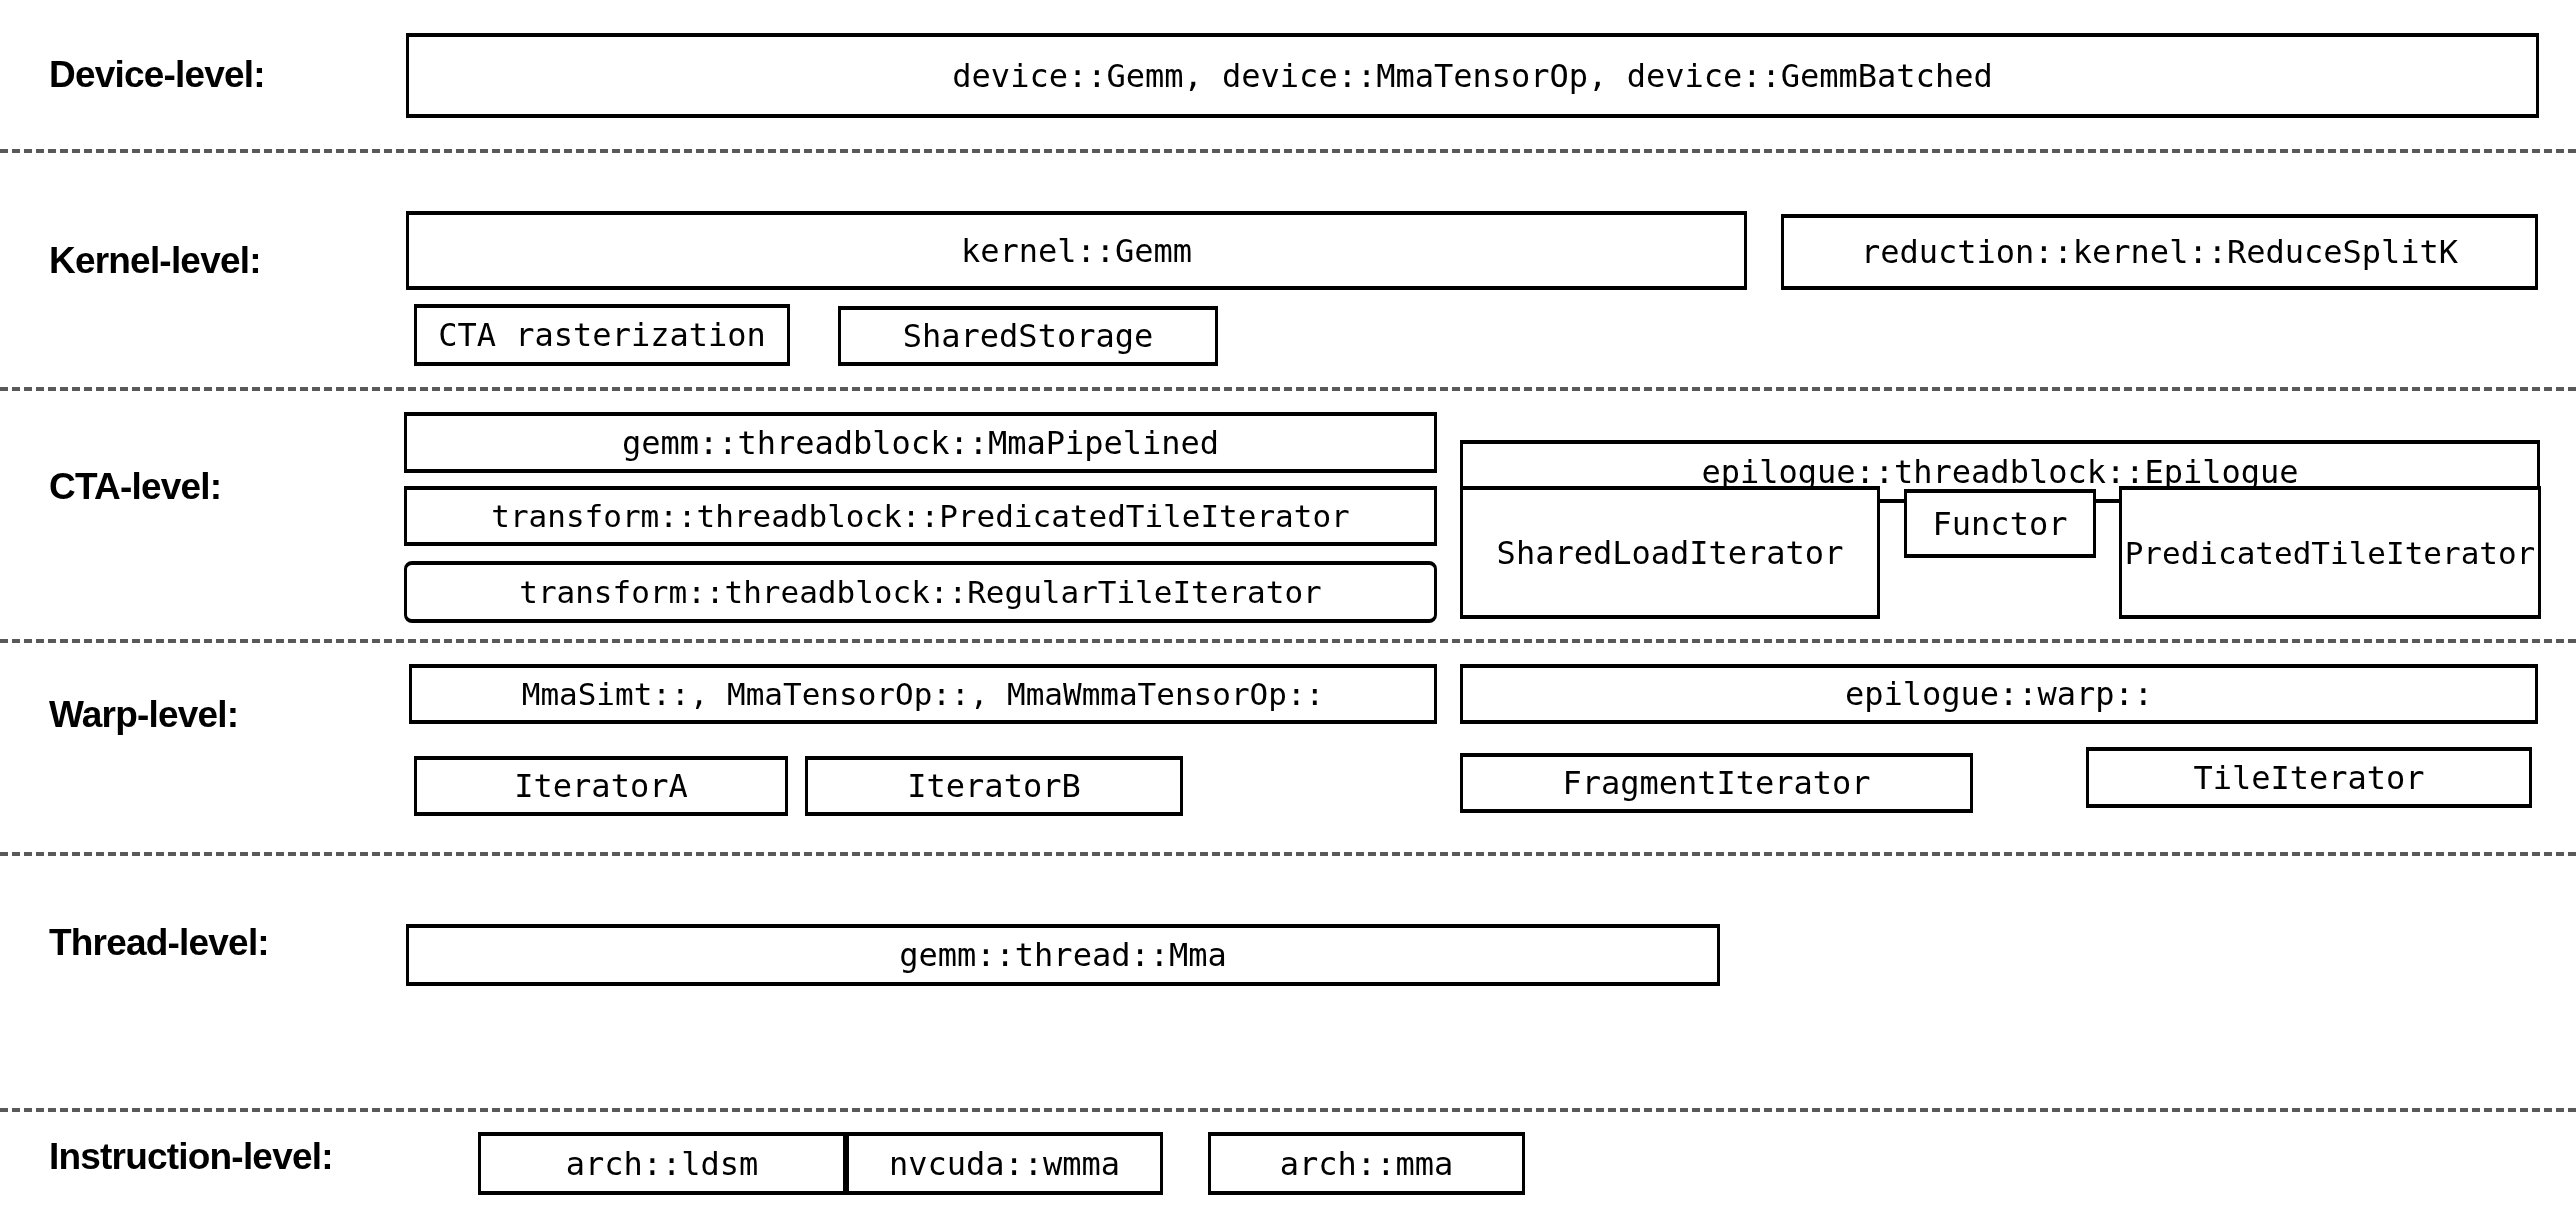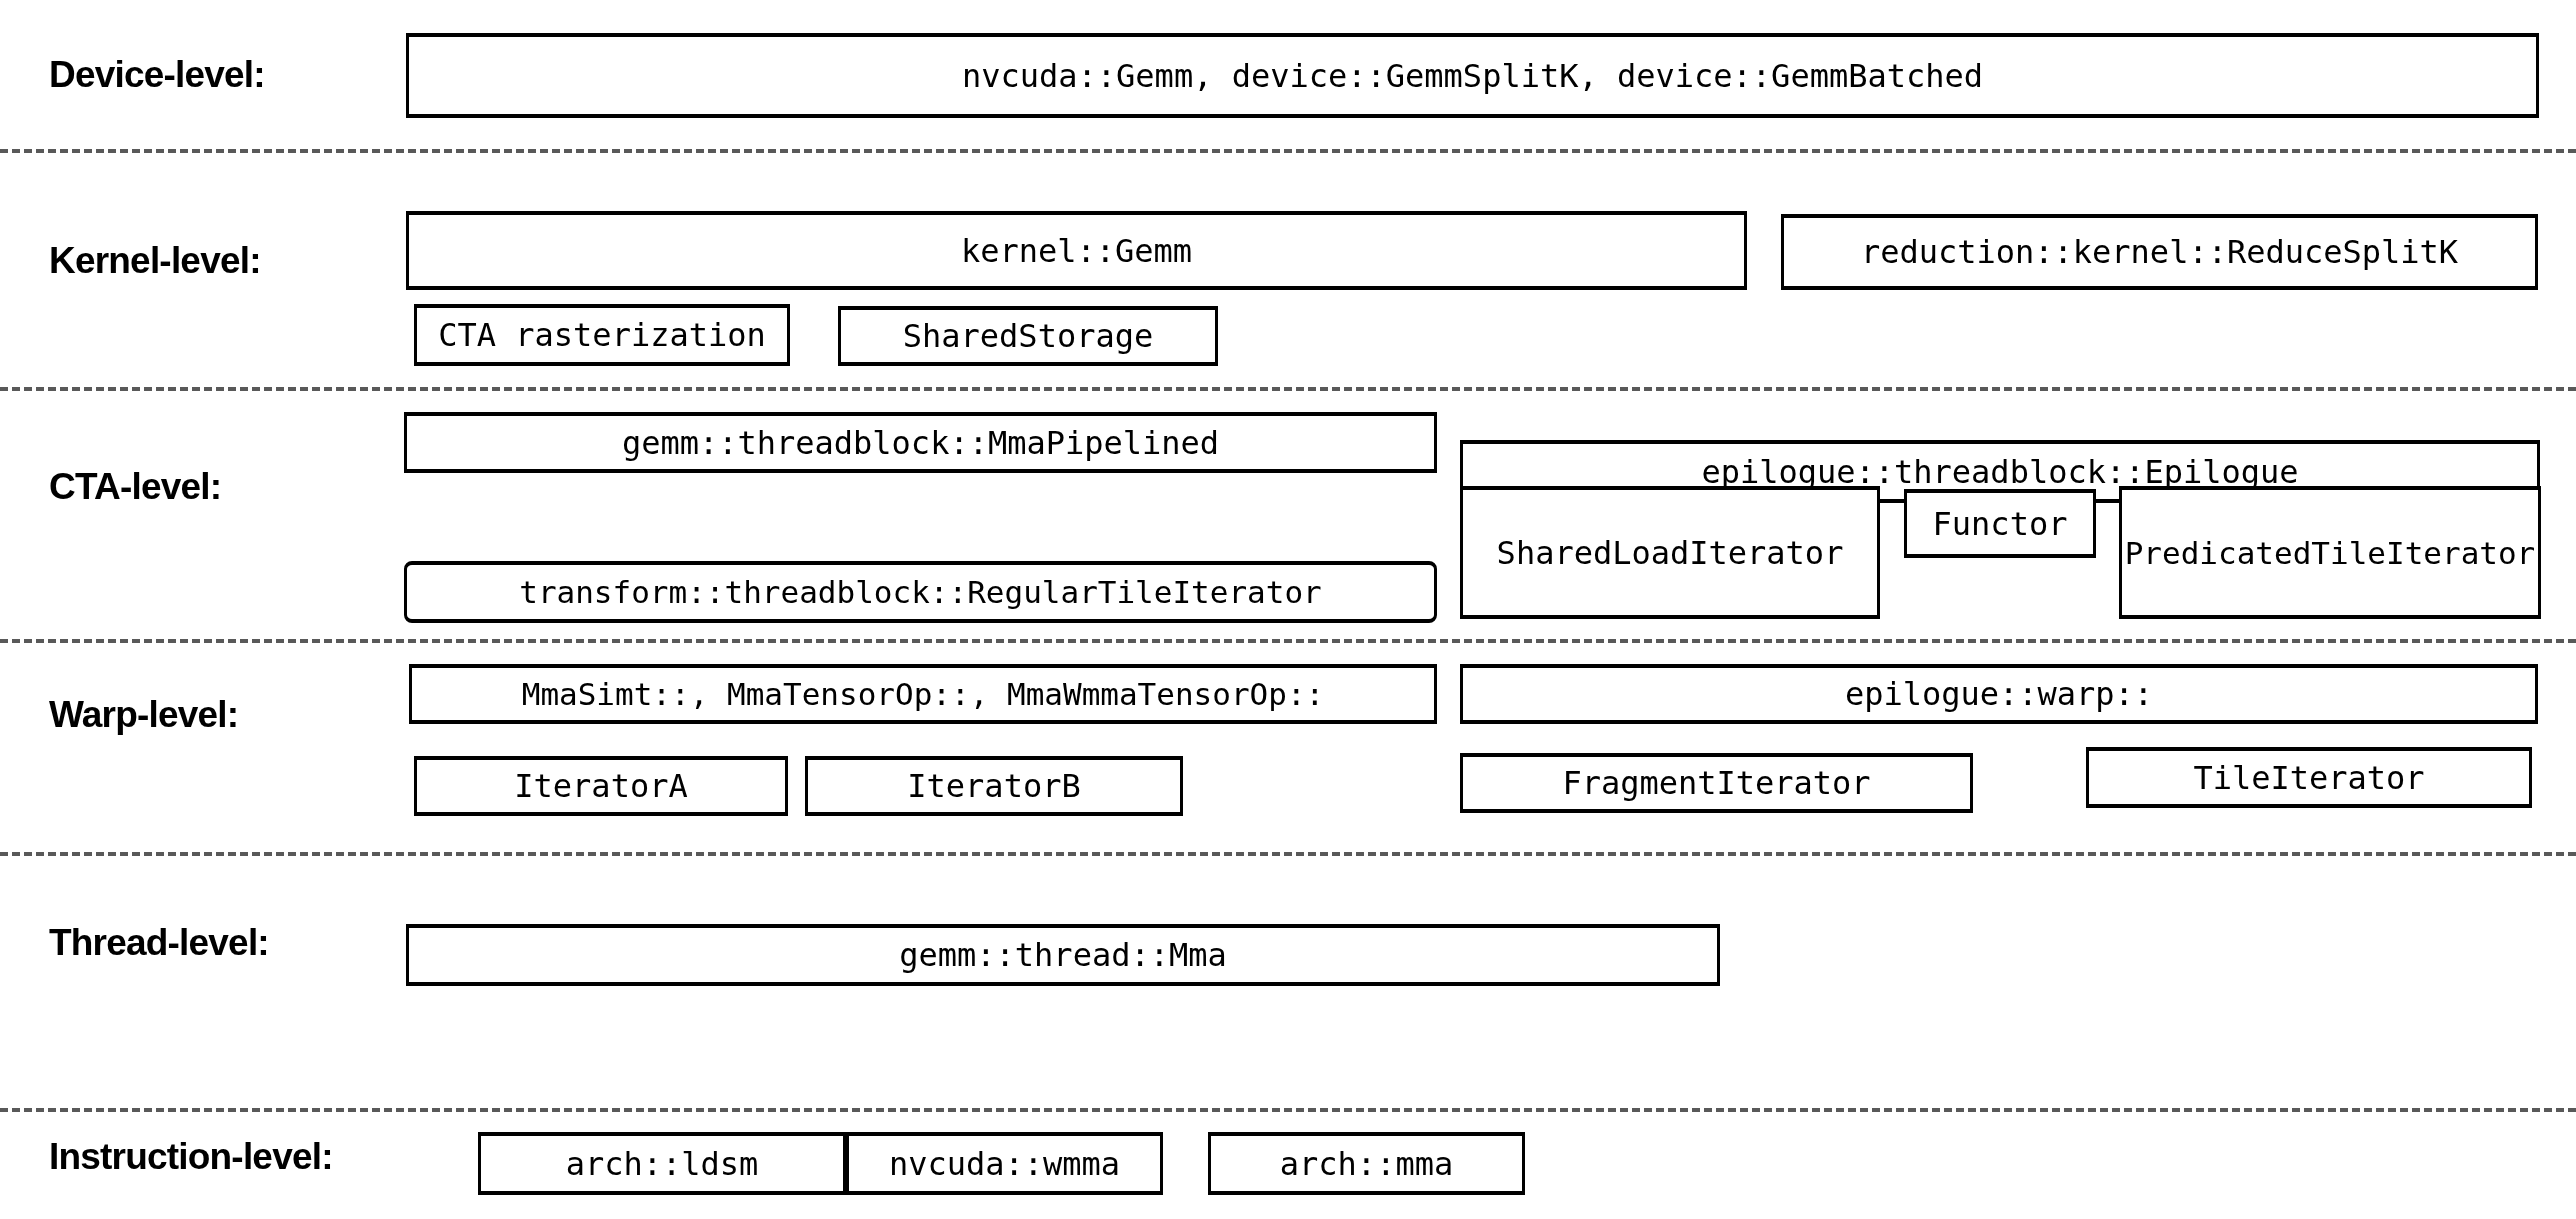--- a/index.html
+++ b/index.html
@@ -46,35 +46,36 @@
     height: 0;
     border-top: 4.6px dashed #595959;
   }
 </style>
 </head>
 <body>
 
 <div id="canvas">
 
   <div class="level-label" style="left:49px; top:54px;">Device-level:</div>
-  <div class="box" style="left:406px; top:33px; width:2133px; height:85px;">nvcuda::Gemm, device::GemmSplitK, device::GemmBatched</div>
+  <div class="box" style="left:406px; top:33px; width:2133px; height:85px;">device::Gemm, device::MmaTensorOp, device::GemmBatched</div>
 
   <div class="separator" style="top:149px;"></div>
 
   <div class="level-label" style="left:49px; top:240px;">Kernel-level:</div>
   <div class="box" style="left:406px; top:211px; width:1341px; height:79px;">kernel::Gemm</div>
   <div class="box" style="left:1781px; top:214px; width:757px; height:76px;">reduction::kernel::ReduceSplitK</div>
   <div class="box" style="left:414px; top:304px; width:376px; height:62px;">CTA rasterization</div>
   <div class="box" style="left:838px; top:306px; width:380px; height:60px;">SharedStorage</div>
 
   <div class="separator" style="top:387px;"></div>
 
   <div class="level-label" style="left:49px; top:466px;">CTA-level:</div>
   <div class="box" style="left:404px; top:412px; width:1033px; height:61px;">gemm::threadblock::MmaPipelined</div>
   <div class="box" style="left:1460px; top:412px; width:1080px; height:63px;margin-top:28px;">epilogue::threadblock::Epilogue</div>
+  <div class="box" style="left:404px; top:486px; width:1033px; height:60px; font-size:31px;">transform::threadblock::PredicatedTileIterator</div>
   <div class="box" style="left:404px; top:561px; width:1033px; height:62px; font-size:31px;border-radius:8px;">transform::threadblock::RegularTileIterator</div>
   <div class="box" style="left:1460px; top:486px; width:420px; height:133px;">SharedLoadIterator</div>
   <div class="box" style="left:1904px; top:489px; width:192px; height:69px;">Functor</div>
   <div class="box" style="left:2119px; top:486px; width:422px; height:133px; font-size:31px;">PredicatedTileIterator</div>
 
   <div class="separator" style="top:639px;"></div>
 
   <div class="level-label" style="left:49px; top:694px;">Warp-level:</div>
   <div class="box" style="left:409px; top:664px; width:1028px; height:60px; font-size:31px;">MmaSimt::, MmaTensorOp::, MmaWmmaTensorOp::</div>
   <div class="box" style="left:1460px; top:664px; width:1078px; height:60px;">epilogue::warp::</div>

